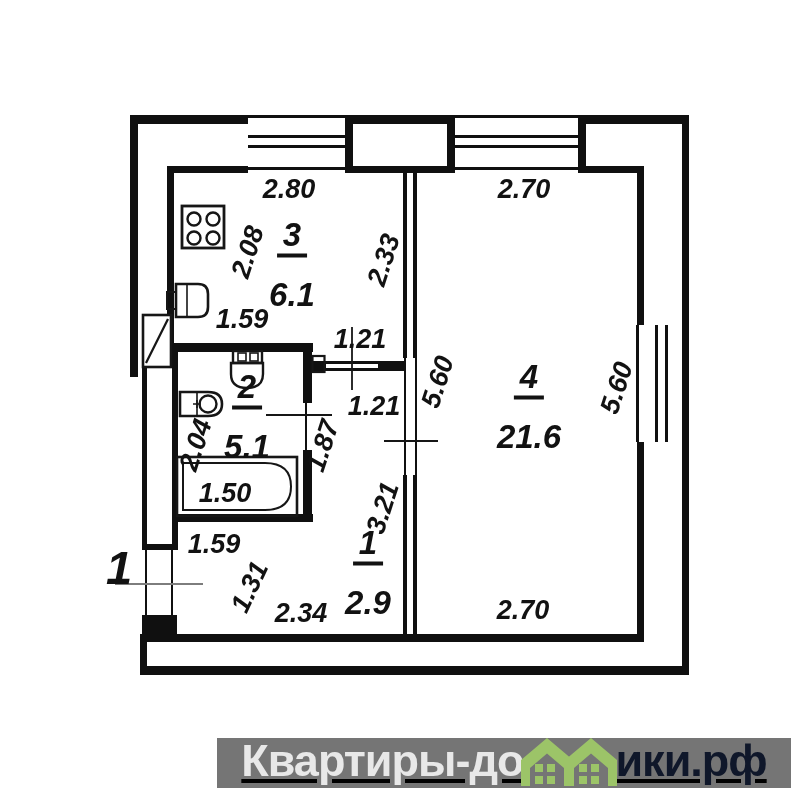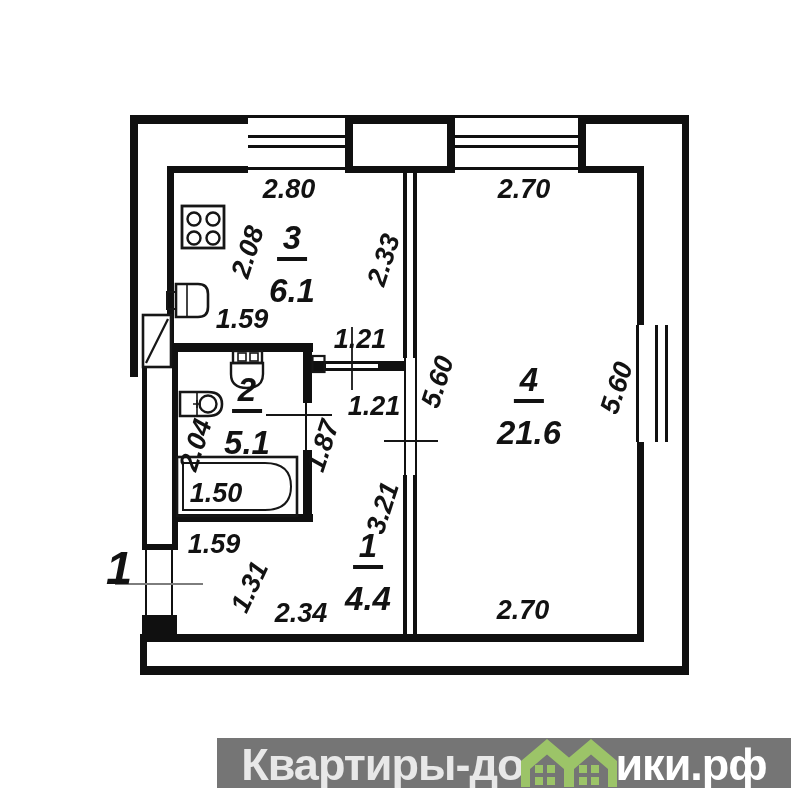--- a/index.html
+++ b/index.html
@@ -9,25 +9,25 @@
   .lbl{position:absolute;color:#121212;font-style:italic;font-weight:bold;
        white-space:nowrap;transform:translate(-50%,-50%);line-height:1;}
   .dim{font-size:27px;letter-spacing:0px;}
   .rot72{transform:translate(-50%,-50%) rotate(-72deg);}
   .rot65{transform:translate(-50%,-50%) rotate(-65deg);}
   .room-frac{position:absolute;transform:translate(-50%,-50%);display:flex;
              flex-direction:column;align-items:center;color:#121212;
              font-style:italic;font-weight:bold;}
   .room-num{font-size:33px;line-height:1;padding:0 6px 3px 6px;
             border-bottom:4px solid #121212;text-align:center;}
-  .room-area{font-size:33px;line-height:1;padding-top:13px;}
+  .room-area{font-size:33px;line-height:1;padding-top:20px;}
   .unit-lbl{font-size:47px;}
   
   #watermark{position:absolute;left:217px;top:738px;width:574px;height:53px;
-             display:flex;align-items:center;justify-content:center;}
+             display:flex;align-items:flex-start;justify-content:center;text-decoration:underline;}
   #watermark .wm-text{font-weight:bold;font-size:45px;line-height:1;
                       letter-spacing:-1px;}
   #wm-houses{margin:0 -2px 0 -2px;position:relative;top:-2px;}
 </style>
 </head>
 <body>
 
 <div id="stage">
 
   <svg id="plan-svg" width="800" height="800" viewBox="0 0 800 800">
@@ -149,38 +149,38 @@
   <div class="lbl dim" style="left:524px;top:189px">2.70</div>
   <div class="lbl dim rot72" style="left:248px;top:252px">2.08</div>
   <div class="lbl dim rot72" style="left:384px;top:260px">2.33</div>
   <div class="lbl dim" style="left:242px;top:319px">1.59</div>
   <div class="lbl dim" style="left:360px;top:339px">1.21</div>
   <div class="lbl dim" style="left:374px;top:406px">1.21</div>
   <div class="lbl dim rot72" style="left:438px;top:382px">5.60</div>
   <div class="lbl dim rot72" style="left:617px;top:388px">5.60</div>
   <div class="lbl dim rot72" style="left:196px;top:445px">2.04</div>
   <div class="lbl dim rot72" style="left:323px;top:446px">1.87</div>
-  <div class="lbl dim" style="left:216px;top:493px">1.50</div>
+  <div class="lbl dim" style="left:225px;top:493px">1.50</div>
   <div class="lbl dim rot72" style="left:383px;top:508px">3.21</div>
   <div class="lbl dim" style="left:214px;top:544px">1.59</div>
   <div class="lbl dim rot65" style="left:250px;top:587px">1.31</div>
   <div class="lbl dim" style="left:301px;top:613px">2.34</div>
   <div class="lbl dim" style="left:523px;top:610px">2.70</div>
 
   <div class="room-frac" style="left:292px;top:264px">
     <span class="room-num">3</span>
     <span class="room-area">6.1</span>
   </div>
   <div class="room-frac" style="left:247px;top:416px">
     <span class="room-num">2</span>
     <span class="room-area">5.1</span>
   </div>
   <div class="room-frac" style="left:368px;top:572px">
     <span class="room-num">1</span>
-    <span class="room-area">4.4</span>
+    <span class="room-area">2.9</span>
   </div>
   <div class="room-frac" style="left:529px;top:406px">
     <span class="room-num">4</span>
     <span class="room-area">21.6</span>
   </div>
 
   <div class="lbl unit-lbl" style="left:119px;top:567px">1</div>
 
   <div id="watermark" style="background-color: rgb(117, 117, 117);">
     <span class="wm-text" style="color: rgb(232, 232, 232);">Квартиры-до</span>
@@ -197,16 +197,16 @@
 
         <path d="M44,24 L70,2 L96,24 L96,32 L87,32 L70,17.5 L53,32 L44,32 Z"></path>
         <rect x="44" y="26" width="9" height="24"></rect>
         <rect x="87" y="26" width="9" height="24"></rect>
         <rect x="58" y="28" width="8" height="8"></rect>
         <rect x="70" y="28" width="8" height="8"></rect>
         <rect x="58" y="40" width="8" height="8"></rect>
         <rect x="70" y="40" width="8" height="8"></rect>
       </g>
     </svg>
-    <span class="wm-text" style="color: #ffffff;">ики.рф</span>
+    <span class="wm-text" style="color: #0f172a;">ики.рф</span>
   </div>
 
 </div>
 
 </body></html>

